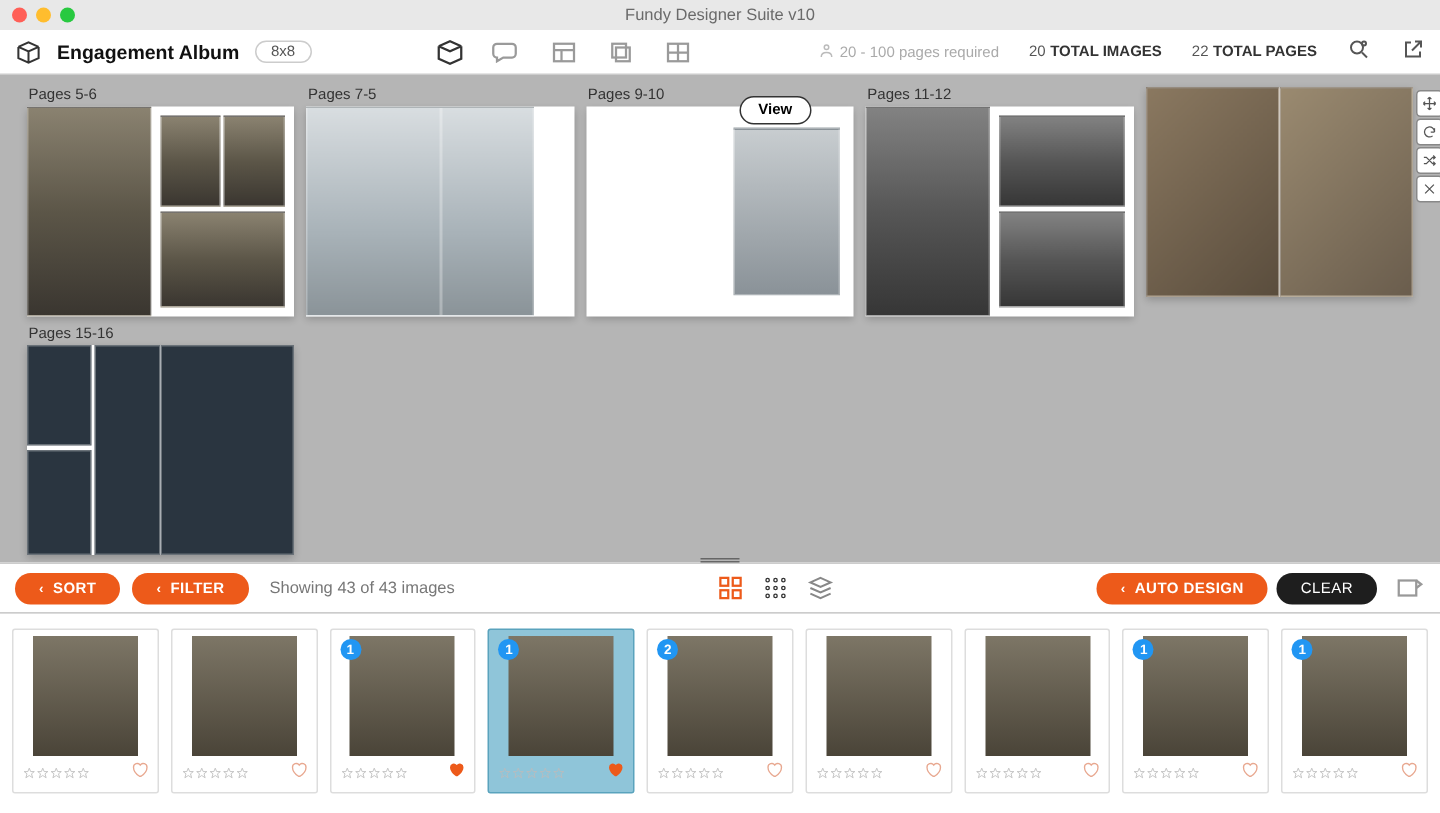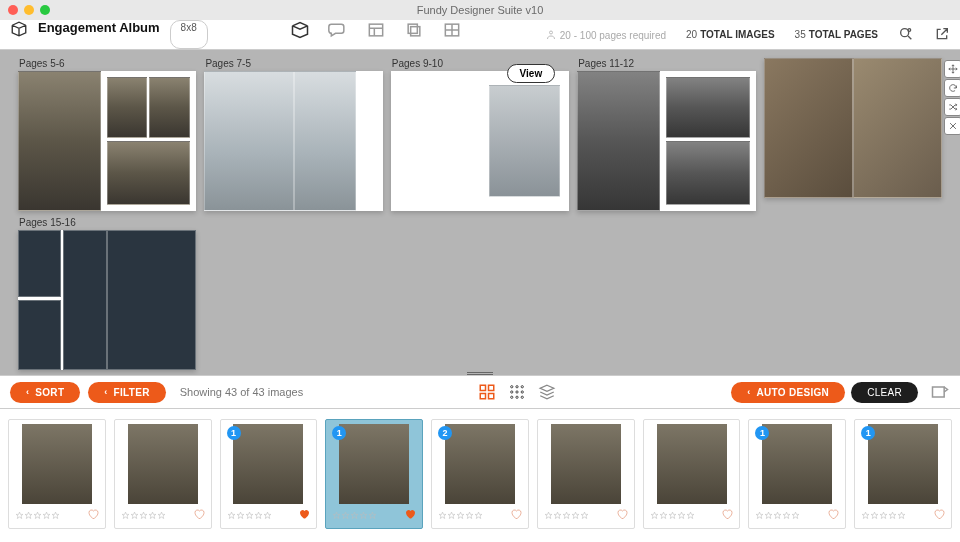--- a/index.html
+++ b/index.html
@@ -2,41 +2,41 @@
 <html><head>
 <meta charset="utf-8">
 <style>
 *{box-sizing:border-box;margin:0;padding:0;font-family:-apple-system,BlinkMacSystemFont,"Segoe UI",sans-serif}
 body{width:960px;height:542px;background:#b5b5b5;overflow:hidden;position:relative}
 .titlebar{height:20px;background:#e8e8e8;display:flex;align-items:center;font-size:11px;color:#555;position:relative}
 .traffic{display:flex;gap:6px;margin-left:8px}
 .dot{width:10px;height:10px;border-radius:50%}
 .dot.r{background:#ff5f57}.dot.y{background:#ffbd2e}.dot.g{background:#28c940}
 .titlebar .title{position:absolute;left:50%;transform:translateX(-50%);font-size:11px;color:#6a6a6a;font-weight:500}
-.toolbar{height:30px;background:#fff;display:flex;padding:0 10px;border-bottom:1px solid #ccc;gap:10px}
+.toolbar{height:30px;background:#fff;display:flex;align-items:center;padding:0 10px;border-bottom:1px solid #ccc;gap:10px}
 .toolbar .icon{width:18px;height:18px;display:flex;align-items:center;justify-content:center;color:#666}
 .album-name{font-size:13px;font-weight:600;color:#111}
 .size-pill{font-size:10px;border:1px solid #ccc;border-radius:10px;padding:1px 10px;color:#555}
 .toolbar-mid{display:flex;gap:18px;margin-left:auto;margin-right:auto}
 .toolbar-mid .ticon{color:#9a9a9a;width:20px;height:20px}
 .toolbar-right{display:flex;gap:20px;align-items:center;font-size:10px;color:#555}
 .toolbar-right .metric b{font-weight:700;color:#333;margin-left:3px}
 .pages-req{color:#aaa}
 .canvas{position:relative;height:325px;overflow:hidden;padding:8px}
 .spreads{display:grid;grid-template-columns:repeat(5,1fr);gap:6px 8px;padding:0 10px}
 .spread-block{}
 .spread-label{font-size:10px;color:#333;margin:0 0 2px 1px}
 .spread{background:#fff;height:140px;box-shadow:0 2px 5px rgba(0,0,0,.2);display:flex;position:relative}
 .spread .pg{flex:1;position:relative;overflow:hidden}
 .ph{position:absolute;background:linear-gradient(135deg,#7a8a8f,#4d5a5e);border:1px solid rgba(255,255,255,.3)}
 .ph.woods{background:linear-gradient(180deg,#8a8270 0%,#5c5648 50%,#3a3630 100%)}
 .ph.ice{background:linear-gradient(180deg,#d8dde0 0%,#a8b2b8 60%,#8a9398 100%)}
 .ph.indoor{background:linear-gradient(180deg,#c8cdd0 0%,#8a9298 100%)}
 .ph.studio{background:#2a3540}
-.view-btn{position:absolute;top:6px;right:14px;background:#fff;border:1px solid #333;border-radius:12px;font-size:10px;padding:3px 12px;font-weight:600;cursor:pointer}
+.view-btn{position:absolute;top:6px;right:28px;background:#fff;border:1px solid #333;border-radius:12px;font-size:10px;padding:3px 12px;font-weight:600;cursor:pointer}
 .spread-tools{position:absolute;right:-20px;top:2px;display:flex;flex-direction:column;gap:1px}
 .st{width:18px;height:18px;background:#fff;border:1px solid #888;border-radius:3px;display:flex;align-items:center;justify-content:center;font-size:10px;color:#555;cursor:pointer}
 .bottombar{height:34px;background:#fff;border-top:1px solid #ccc;border-bottom:1px solid #ccc;display:flex;align-items:center;padding:0 10px;gap:8px;position:relative}
 .handle{position:absolute;top:-4px;left:50%;transform:translateX(-50%);width:26px;height:4px;}
 .handle:before,.handle:after{content:"";display:block;height:1px;background:#666;margin-bottom:1px}
 .pill-btn{background:#ed5a1a;color:#fff;border:none;border-radius:14px;font-size:10px;font-weight:700;padding:5px 16px;display:flex;align-items:center;gap:6px;cursor:pointer;letter-spacing:.3px}
 .pill-btn .chev{font-size:9px}
 .pill-dark{background:#1e1e1e;color:#fff;border:none;border-radius:14px;font-size:10px;font-weight:400;padding:5px 16px;cursor:pointer;letter-spacing:.3px}
 .count-text{font-size:11px;color:#777;margin-left:6px}
 .view-icons{display:flex;gap:12px;margin-left:auto;margin-right:auto}
@@ -96,21 +96,21 @@
           <path d="M12 5v14M4 12h16"></path>
         </svg></div>
   </div>
 
   <div class="toolbar-right">
     <span class="pages-req"><svg style="vertical-align:-2px" width="12" height="12" viewBox="0 0 24 24" fill="none" stroke="#bbb" stroke-width="2">
           <circle cx="12" cy="7" r="3"></circle>
           <path d="M5 20c0-4 3-6 7-6s7 2 7 6"></path>
         </svg> <span>20 - 100 pages required</span></span>
     <span class="metric"><span>20</span><b>TOTAL IMAGES</b></span>
-    <span class="metric"><span>35</span><b>TOTAL PAGES</b></span>
+    <span class="metric"><span>22</span><b>TOTAL PAGES</b></span>
     <div class="ticon"><svg viewBox="0 0 24 24" width="16" height="16" fill="none" stroke="#555" stroke-width="2">
           <circle cx="10" cy="10" r="6"></circle>
           <path d="M20 20l-5-5"></path>
           <circle cx="17" cy="6" r="2"></circle>
         </svg></div>
     <div class="ticon"><svg viewBox="0 0 24 24" width="16" height="16" fill="none" stroke="#555" stroke-width="2">
           <path d="M14 4h6v6M20 4l-9 9M19 14v5H5V5h5"></path>
         </svg></div>
   </div>
 </div>

